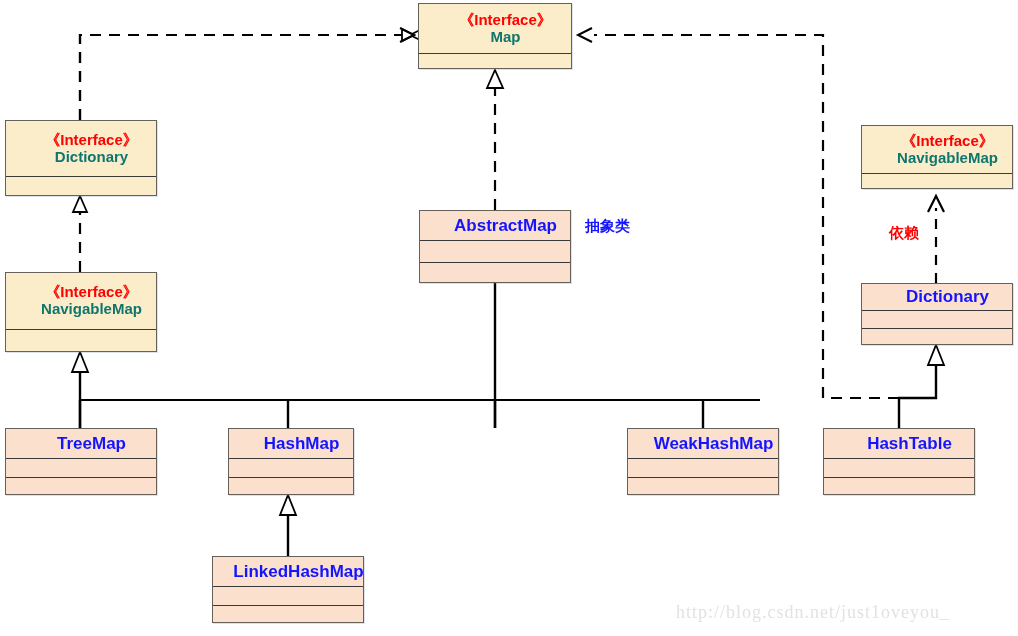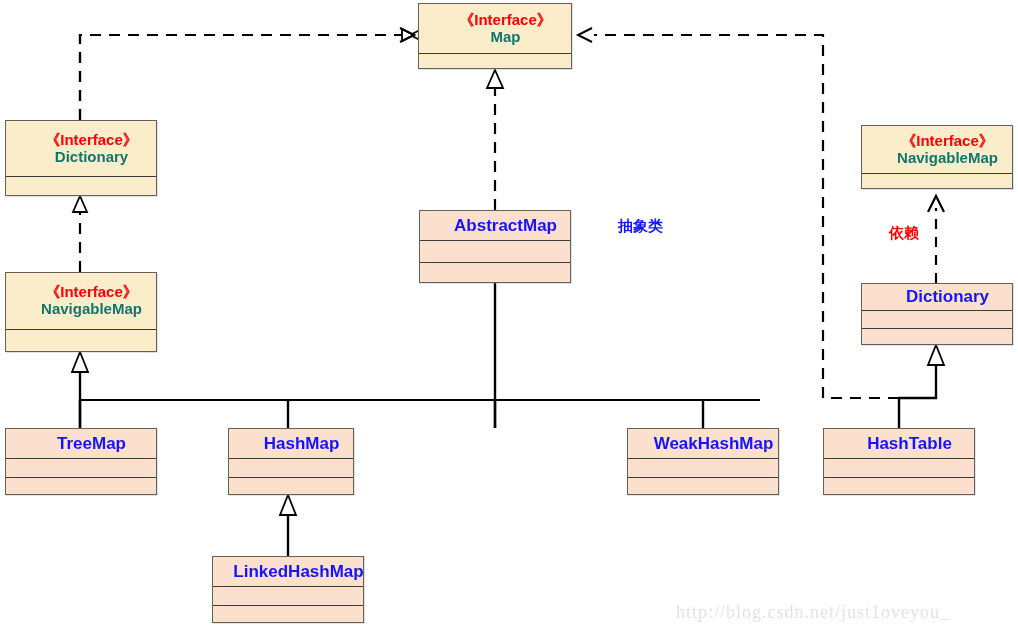--- a/index.html
+++ b/index.html
@@ -242,19 +242,19 @@
   </div>
 
   <div class="node cls" style="left:212px; top:556px; width:152px; height:67px;">
     <div class="cell" style="height:29px;">
       <div class="title">LinkedHashMap</div>
     </div>
     <div class="cell" style="height:19px;"></div>
     <div class="cell" style="height:19px;"></div>
   </div>
 
-  <div class="annot blue" style="left:618px; top:217px;">抽象类</div>
+  <div class="annot blue" style="left:585px; top:217px;">抽象类</div>
 
   <div class="annot red" style="left:889px; top:224px;">依赖</div>
 
   <div class="watermark" style="left:676px; top:602px;">http://blog.csdn.net/just1oveyou_</div>
 
 </div>
 
 </body></html>

